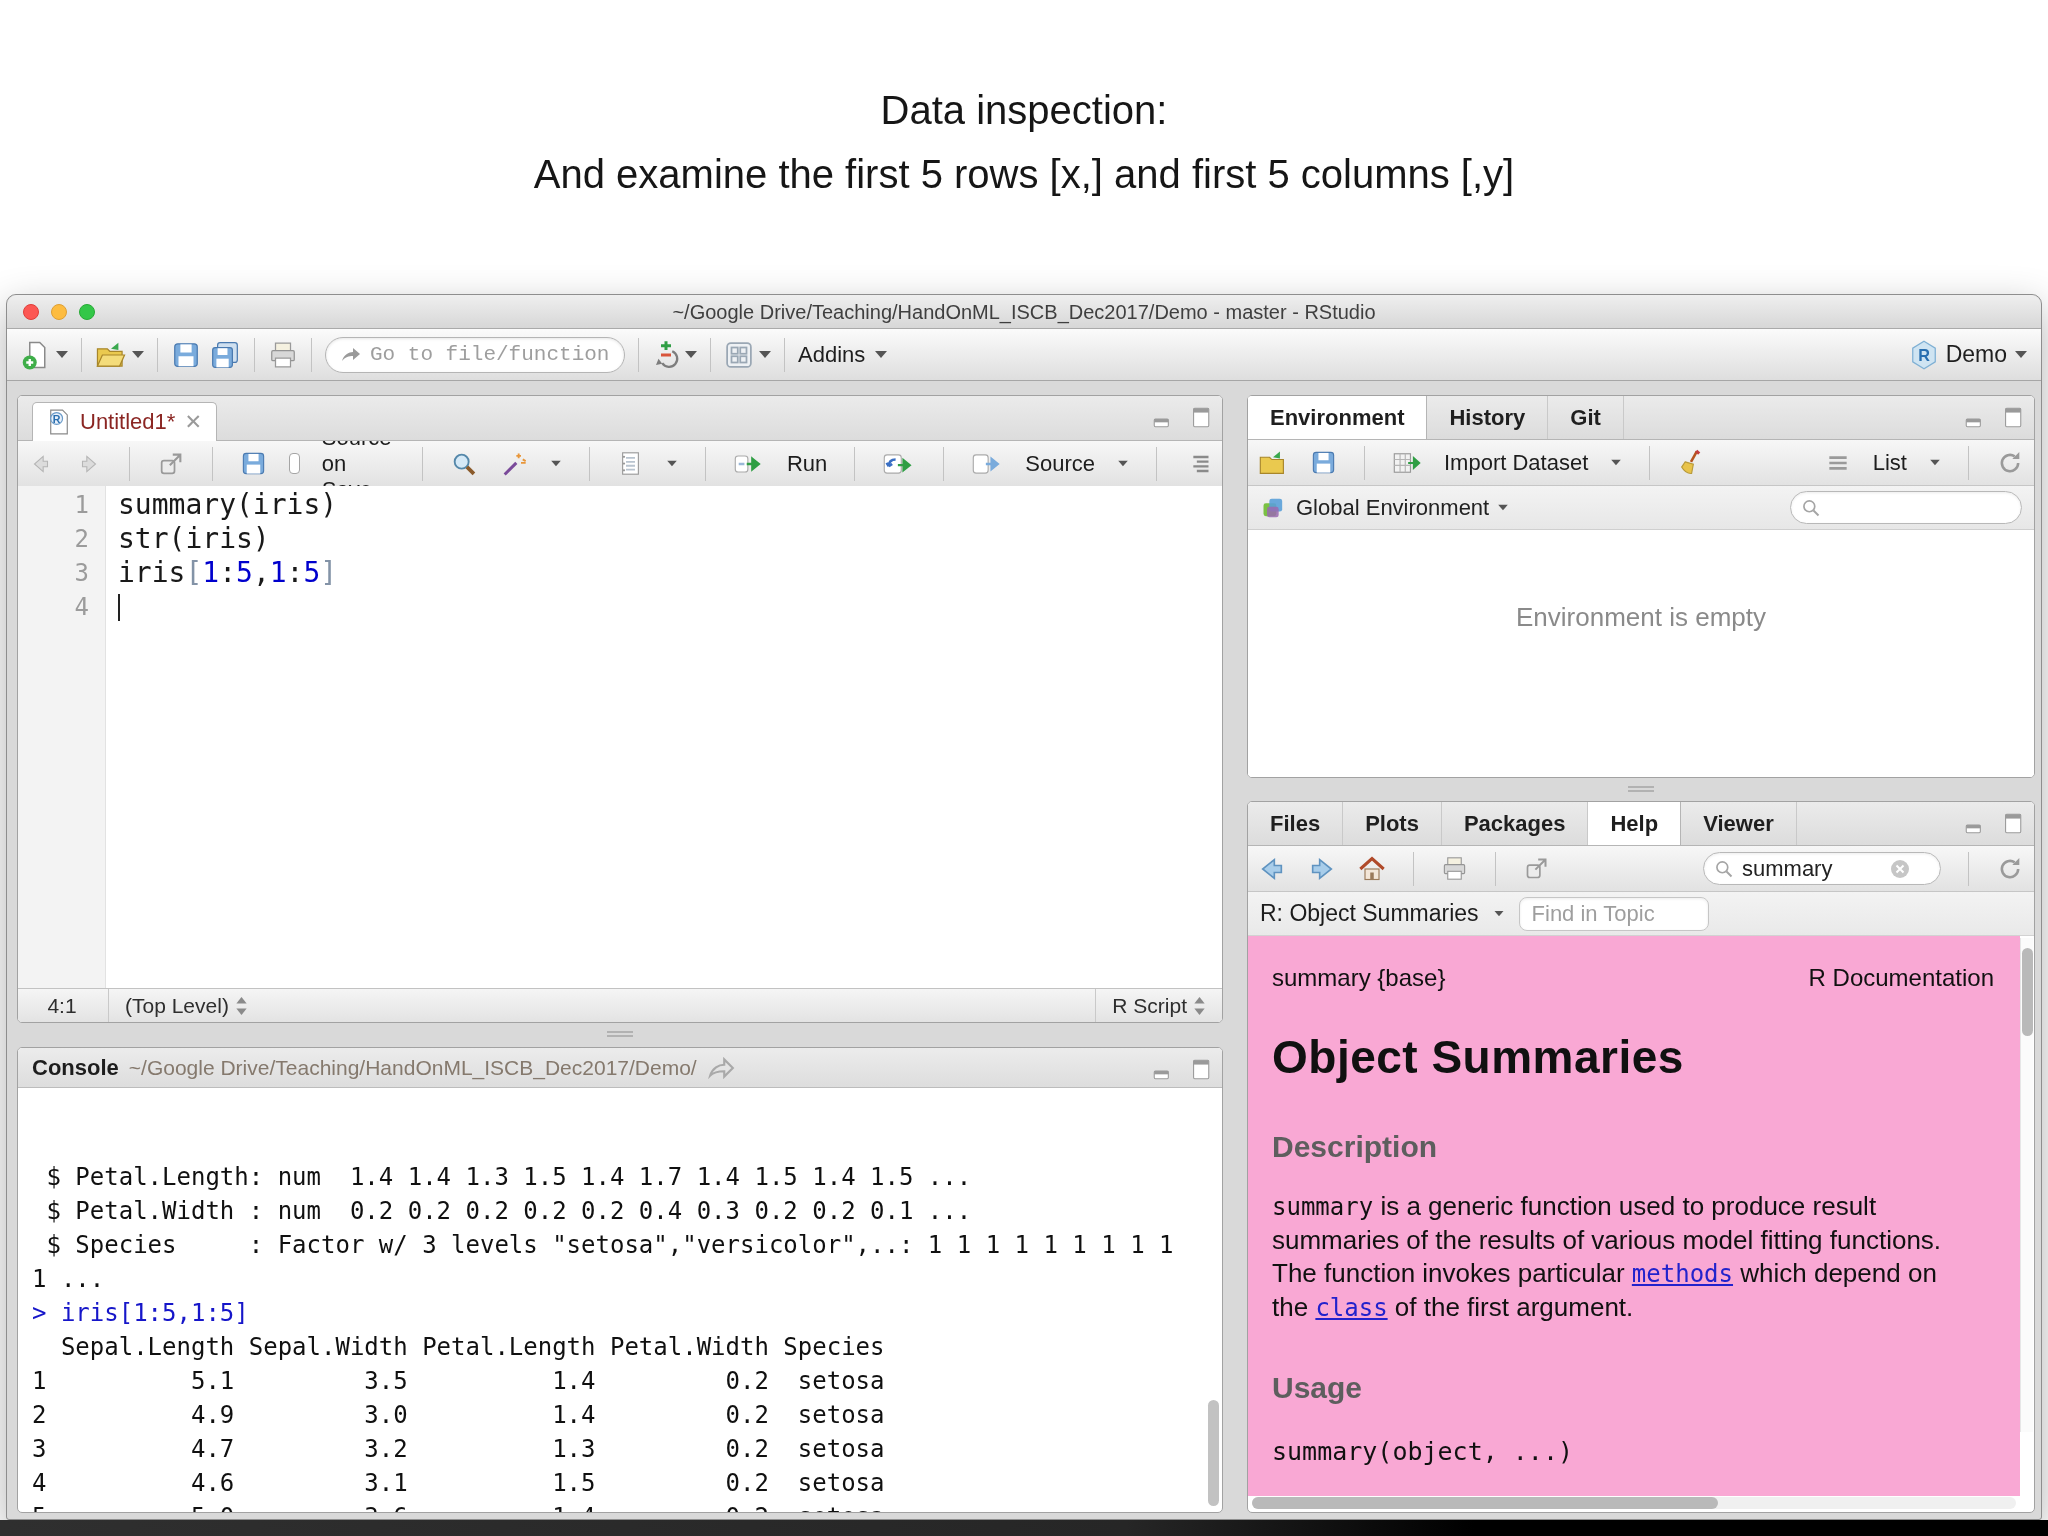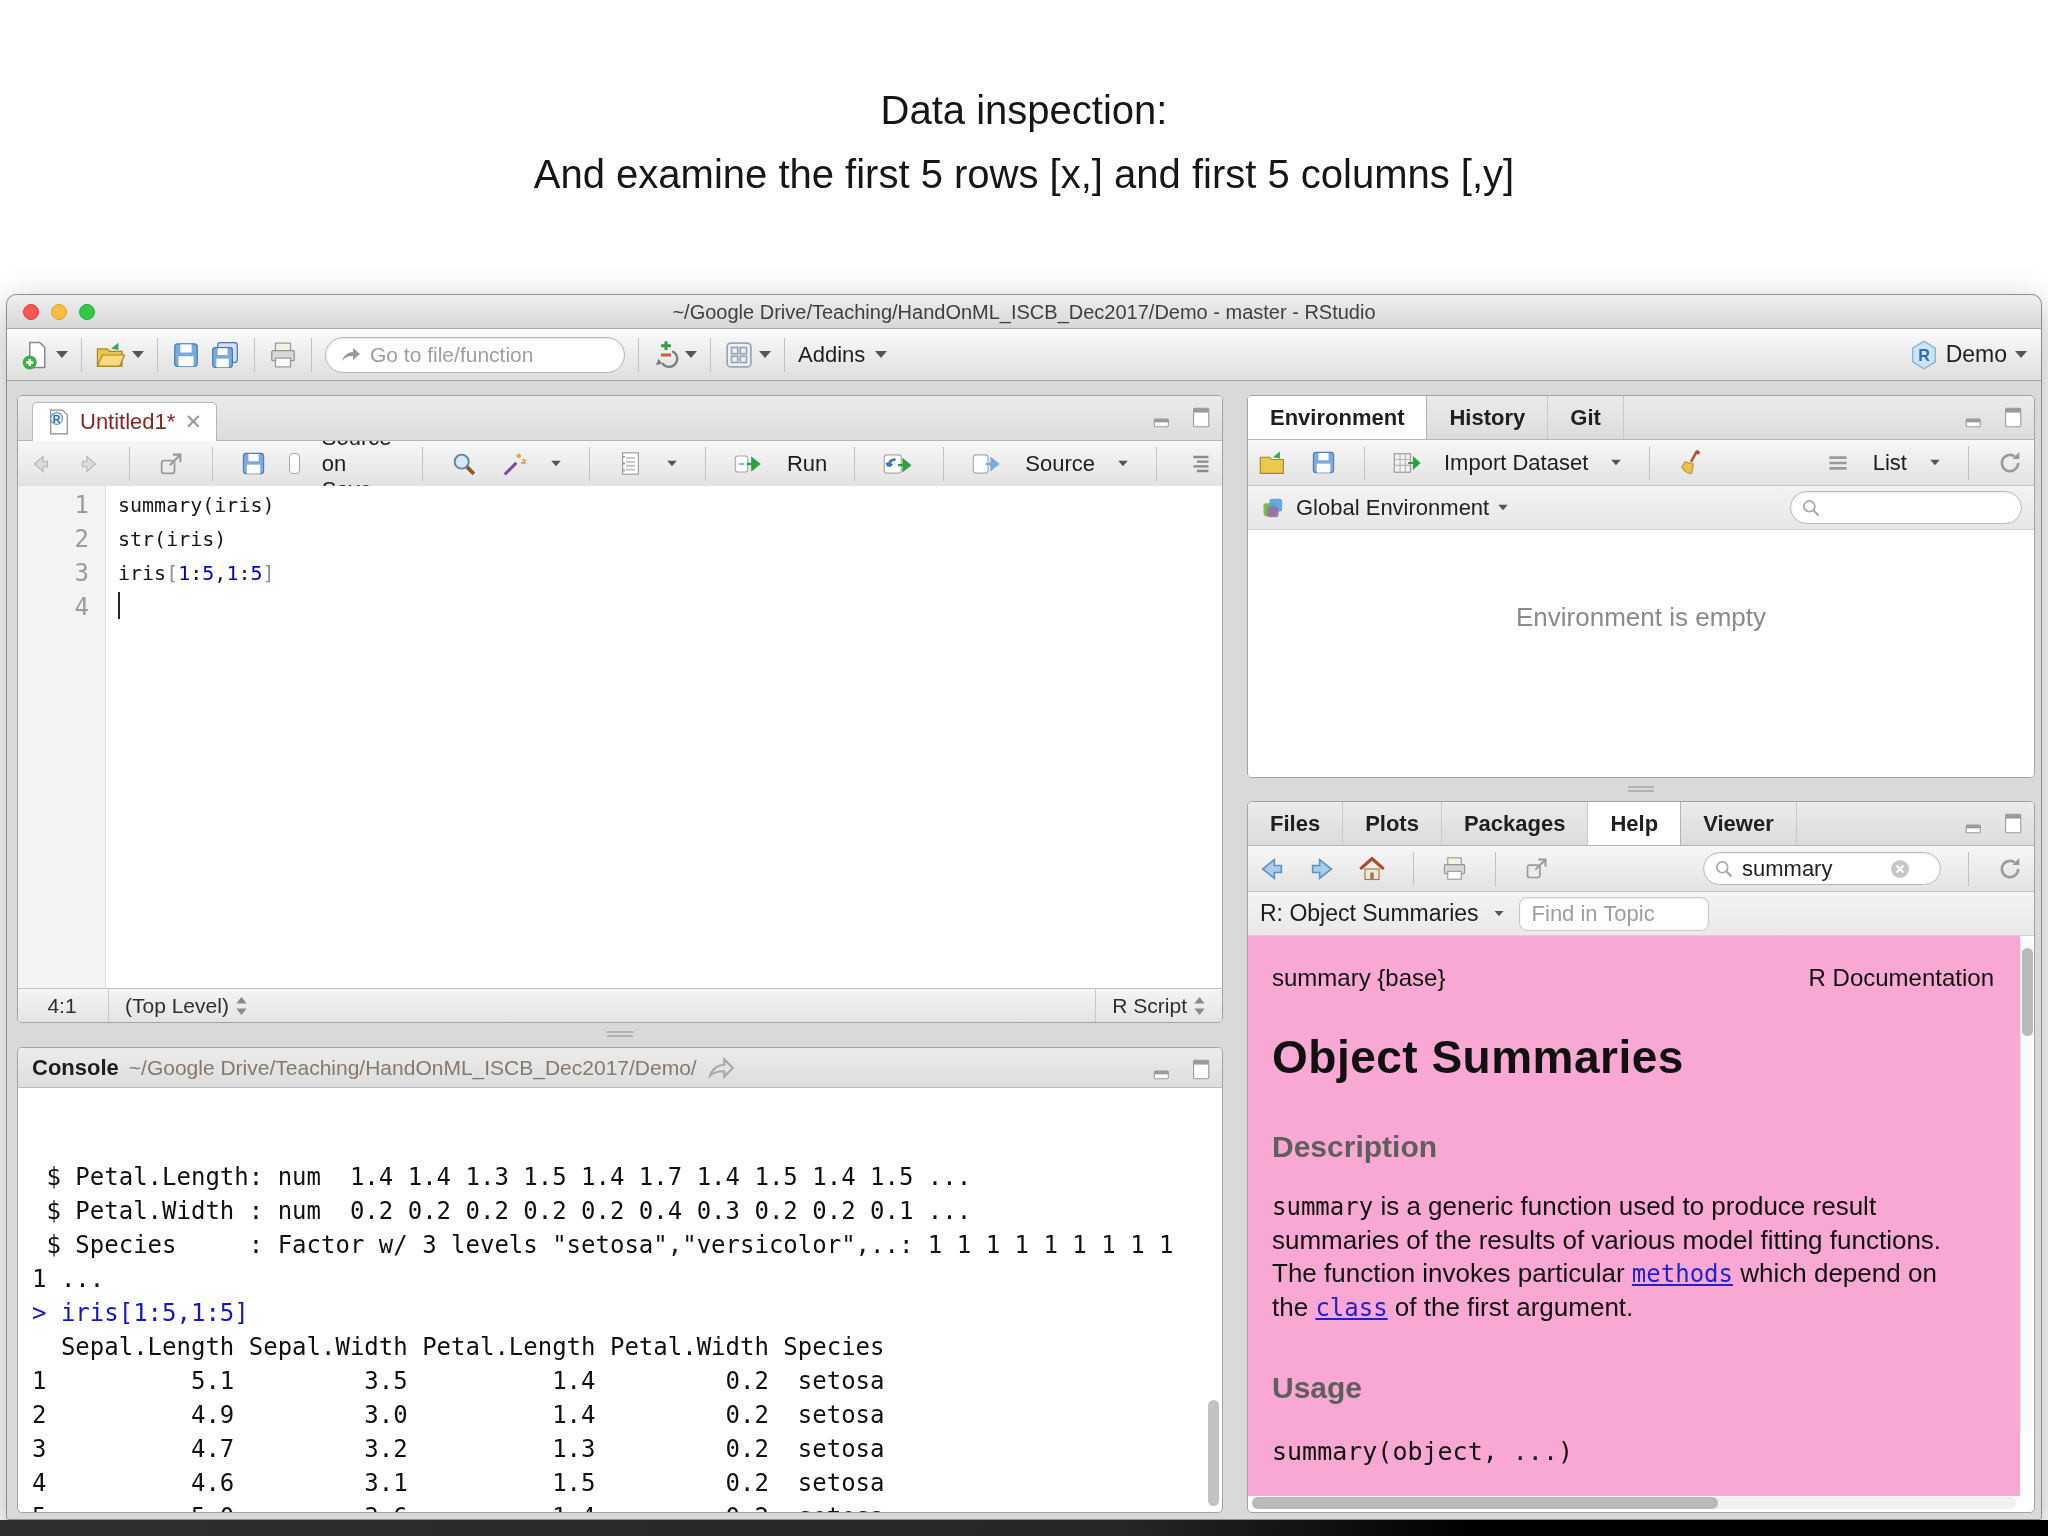--- a/index.html
+++ b/index.html
@@ -27,21 +27,21 @@
                   border-bottom:1px solid #a6a6a6; display:flex; align-items:center;
                   padding:0 14px; gap:8px; }
   .tb-btn { display:flex; align-items:center; gap:5px; }
   .sep { width:1px; height:34px; background:#c3c3c3; margin:0 5px; flex:none; }
   .caret { width:0; height:0; border-left:6px solid transparent; border-right:6px solid transparent;
            border-top:7px solid #555; display:inline-block; }
   .goto-box { display:flex; align-items:center; gap:8px; width:300px; height:36px;
               border:1px solid #b5b5b5; border-radius:18px; background:#fff; padding:0 12px;
               box-shadow:inset 0 1px 3px rgba(0,0,0,.10); }
   .goto-box input { border:none; outline:none; background:transparent; width:100%;
-                    font-size:21px; color:#444; font-family:Liberation Sans, sans-serif; }
+                    font-size:21px; color:#444; font-family:Liberation Mono, monospace; }
   .goto-box input::placeholder, .find-box::placeholder { color:#9e9e9e; }
   .spacer { flex:1; }
   .label22 { font-size:22px; color:#1e1e1e; }
   .project-btn { display:flex; align-items:center; gap:8px; font-size:23px; color:#1e1e1e; }
 
   
   .pane { position:absolute; background:#fff; border:1px solid #a2a2a2; border-radius:5px; overflow:hidden; }
   .tabstrip { position:relative; height:44px; background:linear-gradient(#ebebeb,#dcdcdc);
               border-bottom:1px solid #b5b5b5; display:flex; align-items:stretch; }
   .ptab { padding:0 22px; display:flex; align-items:center; font-size:22px; font-weight:700;
@@ -56,21 +56,21 @@
   .src-pane { left:10px; top:100px; width:1206px; height:628px; }
   .etab { margin-left:14px; margin-top:6px; height:39px; background:#fff;
           border:1px solid #b5b5b5; border-bottom:none; border-radius:5px 5px 0 0;
           display:flex; align-items:center; gap:9px; padding:0 14px; font-size:22px; color:#8b2623; }
   .etab .close-x { color:#9a9a9a; font-size:21px; }
   .checkbox { width:21px; height:21px; background:#fff; border:1px solid #a5a5a5; border-radius:4px; }
   .editor { position:absolute; top:90px; bottom:34px; left:0; right:0; display:flex; background:#fff; }
   .gutter { width:88px; background:#f3f3f3; border-right:1px solid #e2e2e2; padding:2px 16px 0 0;
             font-family:"DejaVu Sans Mono",monospace; font-size:24px; line-height:34px;
             color:#9b9b9b; text-align:right; }
-  .code-area { padding:2px 0 0 12px; font-family:"DejaVu Sans Mono",monospace; font-size:20px;
+  .code-area { padding:2px 0 0 12px; font-family:"DejaVu Sans Mono",monospace; font-size:28px;
                line-height:34px; color:#191919; white-space:pre; }
   .tok-n { color:#0000cd; }
   .tok-b { color:#8393a7; }
   .text-cursor { display:inline-block; width:2px; height:27px; background:#222; vertical-align:-5px; }
   .src-status { position:absolute; left:0; right:0; bottom:0; height:34px;
                 background:linear-gradient(#f5f5f5,#e3e3e3); border-top:1px solid #c2c2c2;
                 display:flex; align-items:center; font-size:21px; color:#2e2e2e; }
   .st-cell { display:flex; align-items:center; gap:6px; padding:0 16px; height:100%; }
   .st-div { width:1px; height:100%; background:#c9c9c9; }
 

